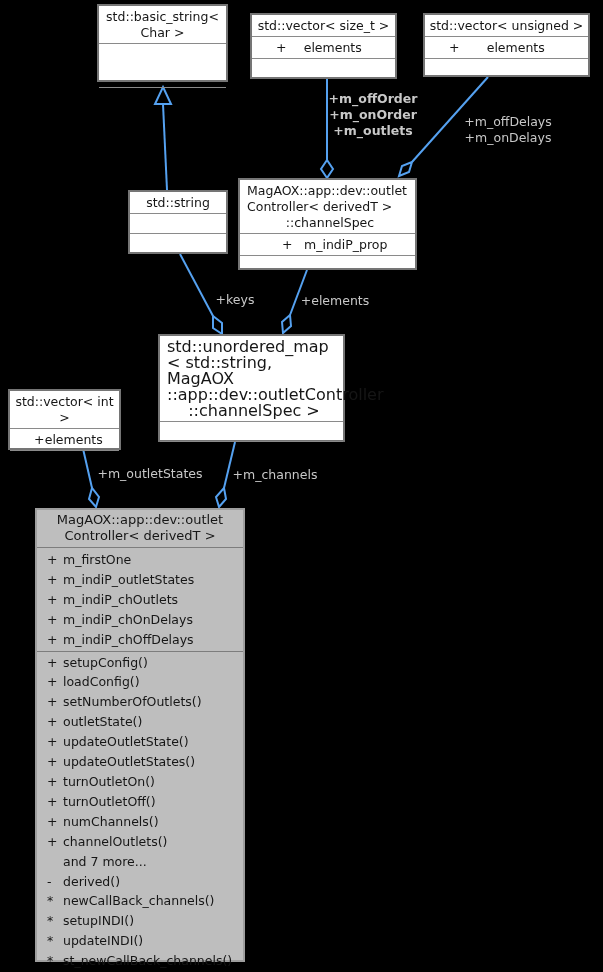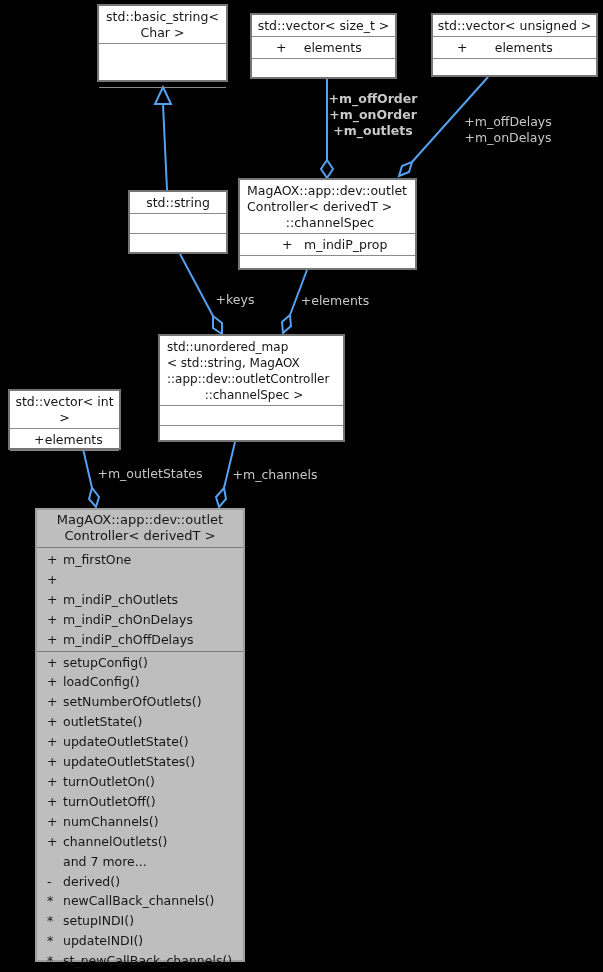--- a/index.html
+++ b/index.html
@@ -25,25 +25,25 @@
     display:flex;align-items:center;border-bottom:1px solid #8a8a8a;
     flex:0 0 21px;font-size:12.5px;
   }
   .member-row .pfx{margin-left:24px;}
   .member-row.deep .pfx{margin-left:42px;}
   .member-row .nm{margin:0 auto;transform:translateX(-8px);}
 
   
   #node-basic-string{left:97px;top:4px;width:131px;height:78px;gap:24px;}
   #node-vector-size-t{left:250px;top:13px;width:147px;height:66px;justify-content:center;}
-  #node-vector-unsigned{left:423px;top:13px;width:167px;height:64px;margin-left:8px;}
+  #node-vector-unsigned{left:423px;top:13px;width:167px;height:64px;}
   #node-std-string{left:128px;top:190px;width:100px;height:64px;}
   #node-channel-spec{left:238px;top:178px;width:179px;height:92px;}
   #node-unordered-map{left:158px;top:334px;width:187px;height:108px;font-size:12px;}
-  #node-unordered-map .title{font-size:12px;}
+  #node-unordered-map .title{font-size:16px;}
   #node-vector-int{left:8px;top:357px;width:113px;height:61px;margin-top:32px;}
 
   
   #node-main{
     left:35px;top:508px;width:210px;height:454px;
     background:#bebebe;border:2px solid #9e9e9e;
   }
   #node-main .header{
     text-align:center;font-size:13px;line-height:16px;
     padding:2px 0 3px 0;border-bottom:1px solid #7d7d7d;
@@ -166,20 +166,21 @@
       <div>MagAOX::app::dev::outlet</div>
       <div>Controller&lt; derivedT &gt;</div>
     </div>
     <div class="attrs">
       <div class="mrow">
         <span class="pfx">+</span>
         <span class="nm">m_firstOne</span>
       </div>
       <div class="mrow">
         <span class="pfx">+</span>
+        <span class="nm">m_indiP_outletStates</span>
       </div>
       <div class="mrow">
         <span class="pfx">+</span>
         <span class="nm">m_indiP_chOutlets</span>
       </div>
       <div class="mrow">
         <span class="pfx">+</span>
         <span class="nm">m_indiP_chOnDelays</span>
       </div>
       <div class="mrow">

